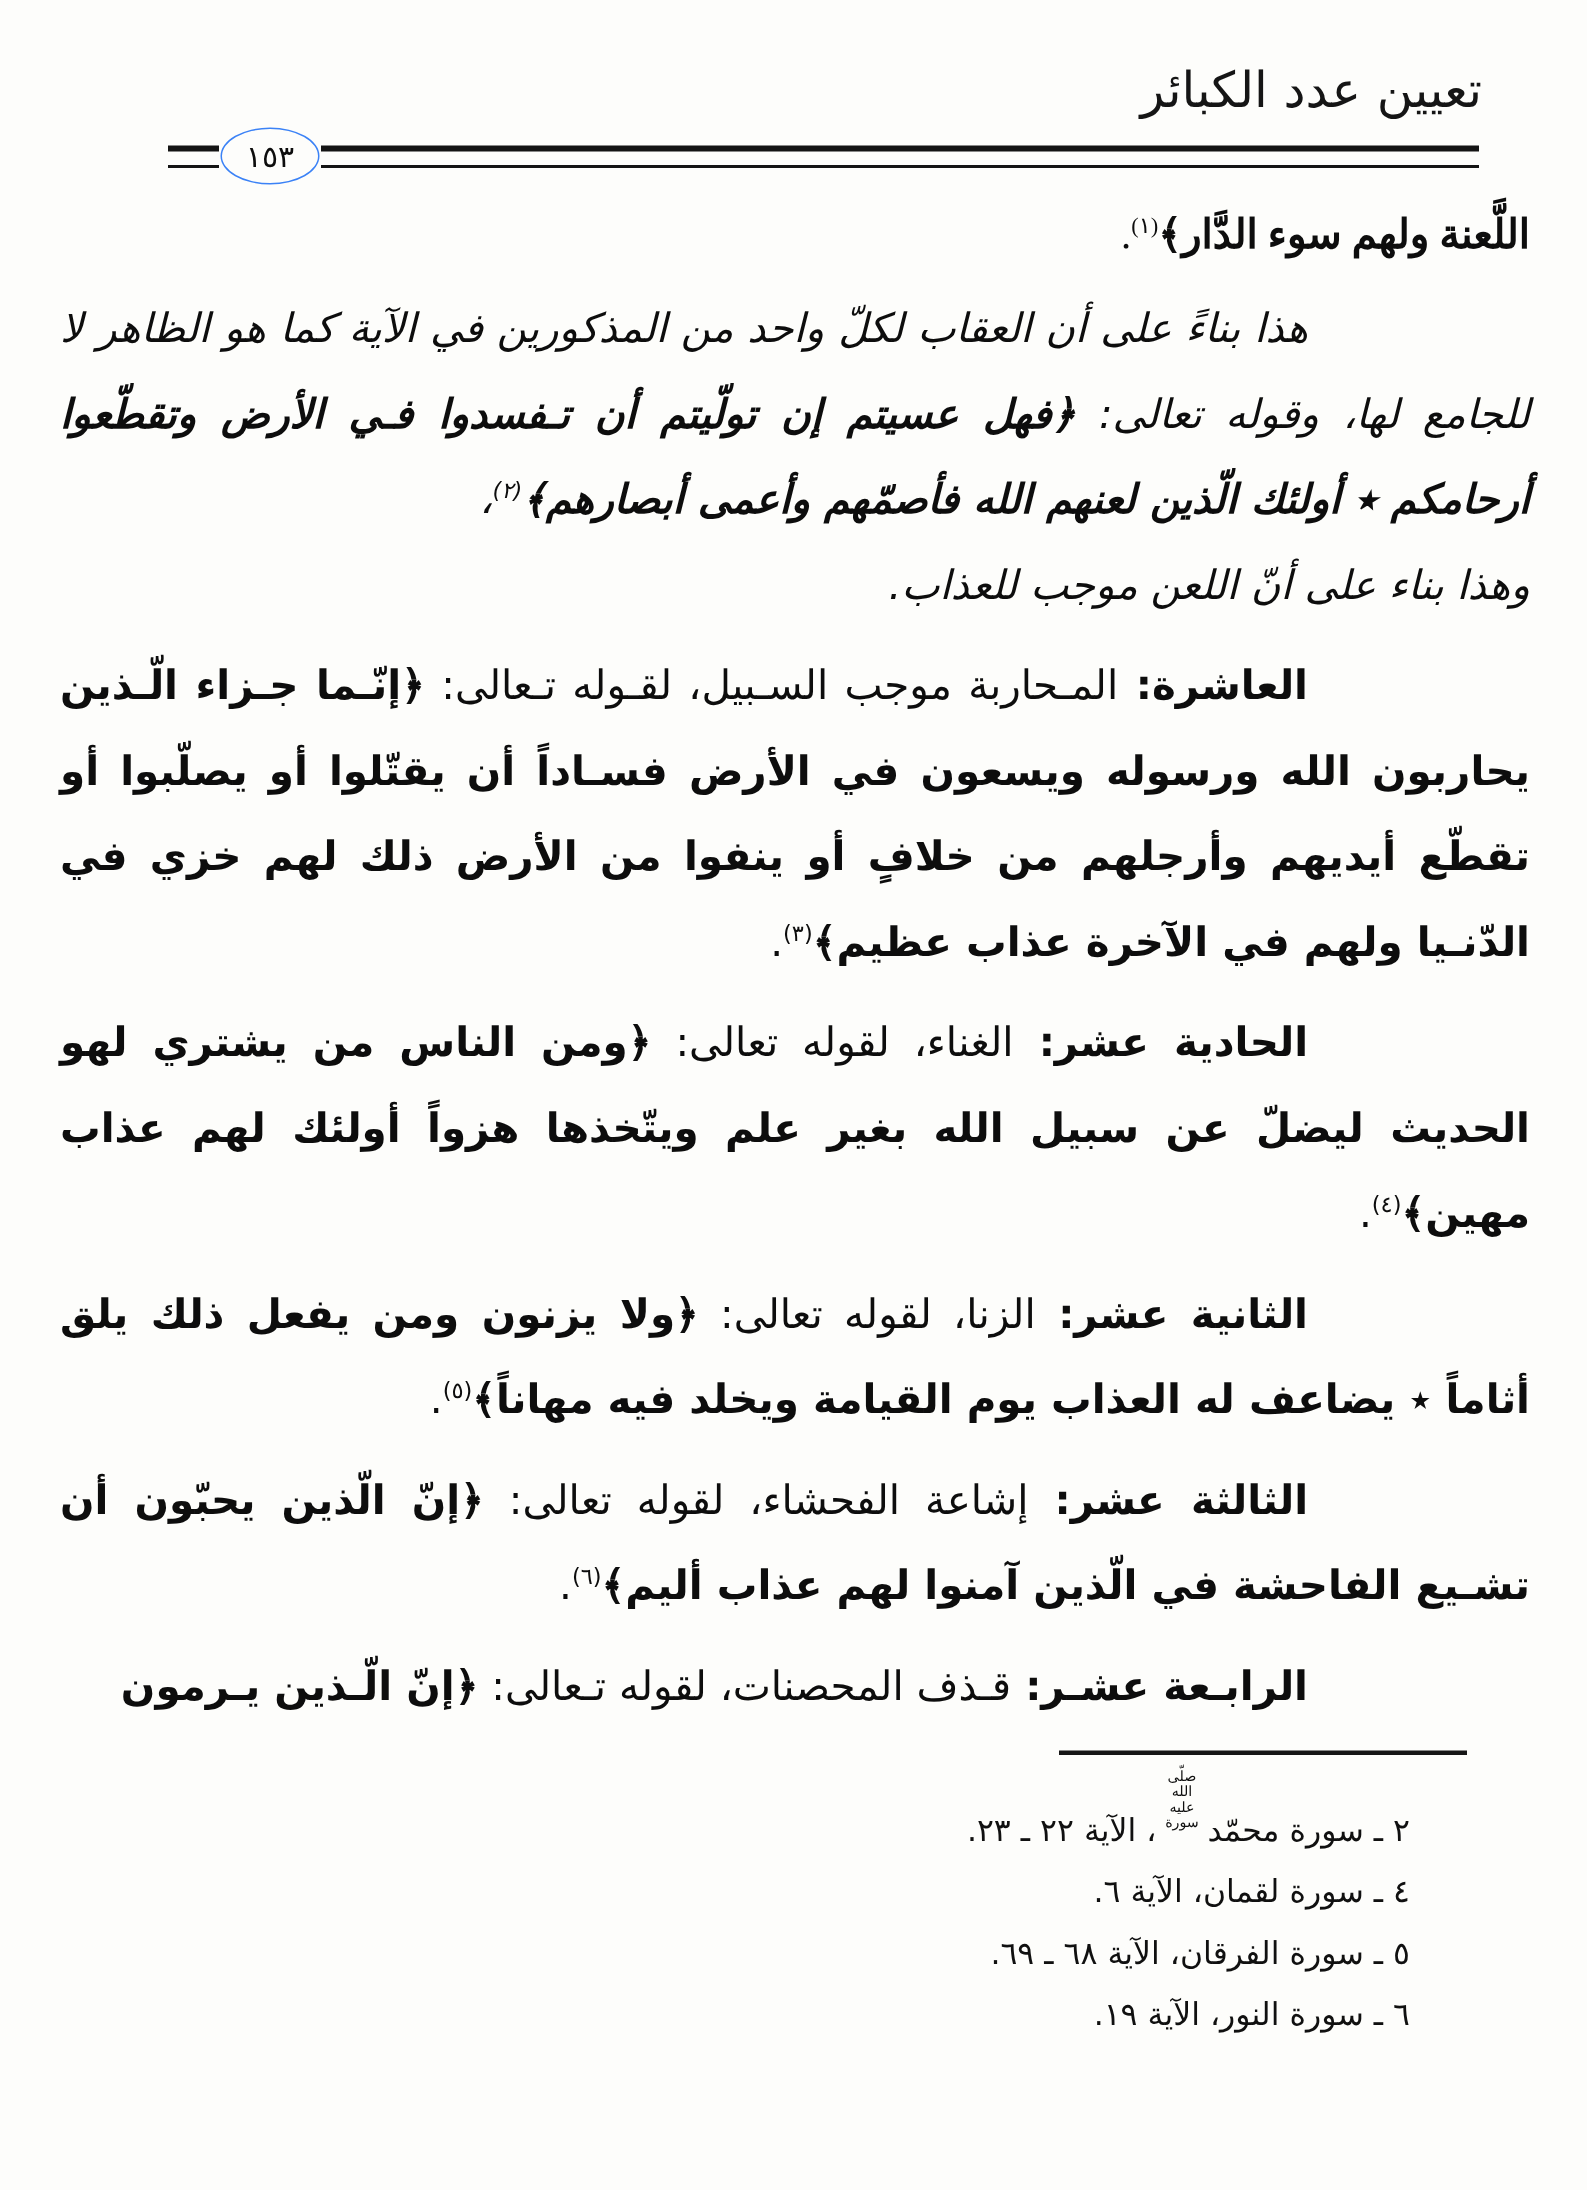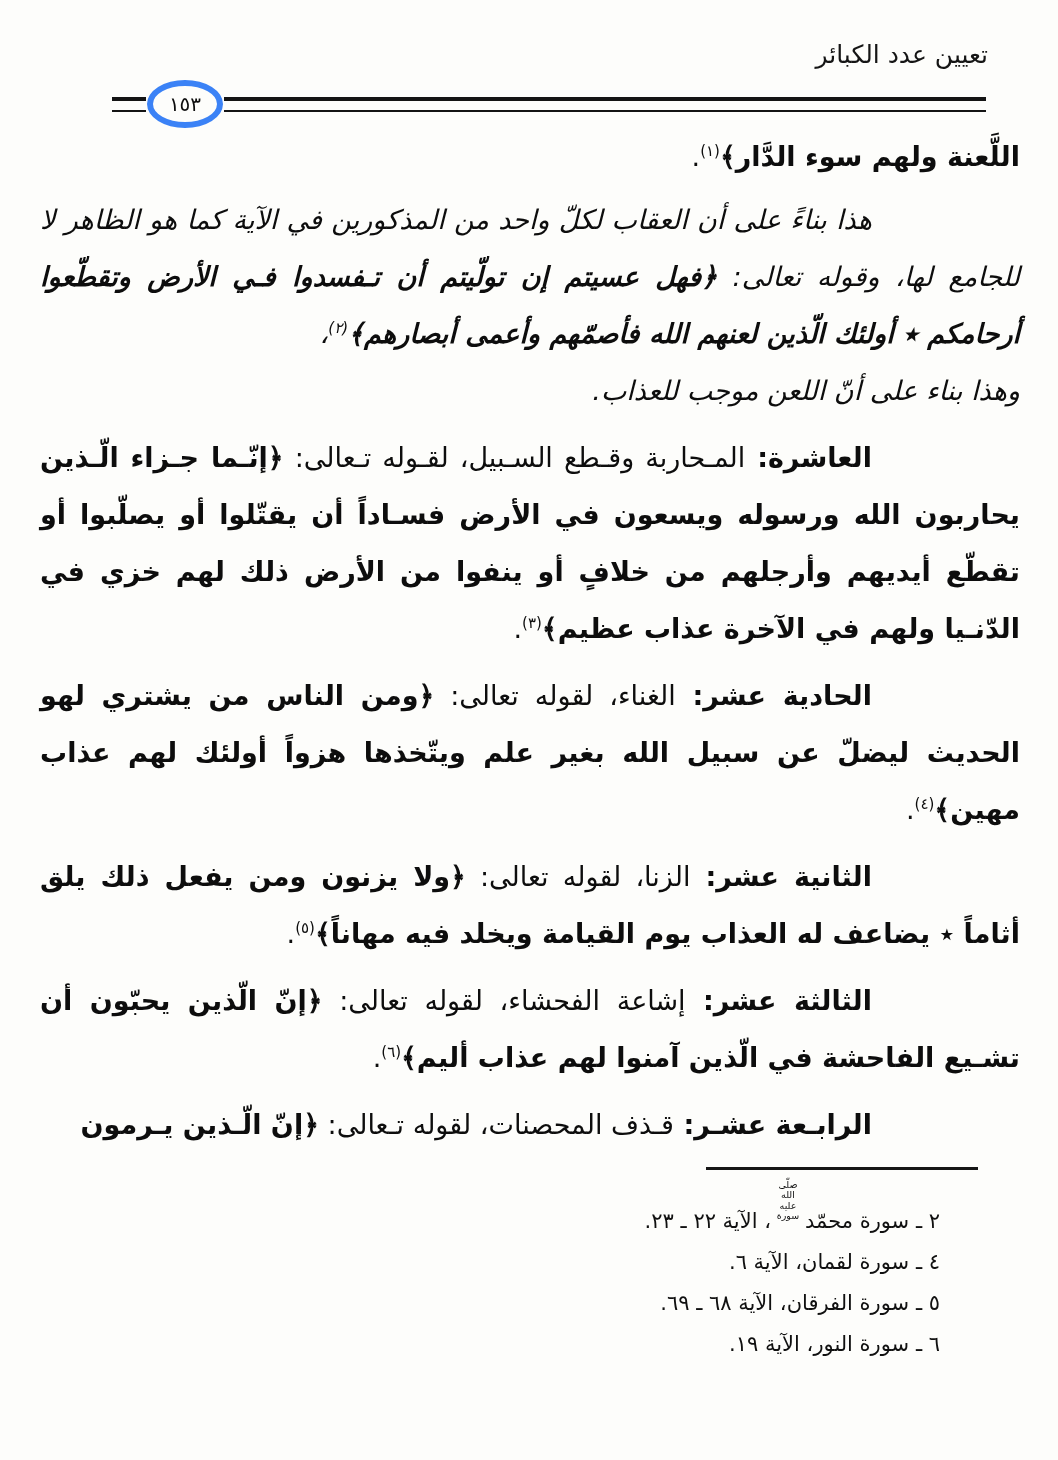--- a/index.html
+++ b/index.html
@@ -12,21 +12,21 @@
     color:#0d0d0d;
     font-family:"DejaVu Sans", sans-serif;
     overflow:hidden;
     box-sizing:border-box;
   }
   
   .running-title{
     position:absolute;
     top:40px;
     right:70px;
-    font-size:25px;
+    font-size:33px;
     letter-spacing:0;
     color:#151515;
     margin-left:44px;
   }
   .rule{
     position:absolute;
     top:84px;
     left:112px;
     right:72px;
     height:40px;
@@ -37,21 +37,21 @@
   .dbl{
     height:9px;
     border-top:4px solid #141414;
     border-bottom:2px solid #141414;
   }
   .dbl.stub{width:34px;}
   .dbl.long{flex:1;}
   .oval{
     width:64px;
     height:36px;
-    border:6px solid #3b82f6;
+    border:1px solid #3b82f6;
     border-radius:50%;
     background:#fdfdfb;
     display:flex;
     align-items:center;
     justify-content:center;
     margin:0 1px;
     flex:0 0 auto;
     font-size:20px;
     font-weight:400;
   }
@@ -62,21 +62,21 @@
     min-height:975px;
     direction:rtl;
     text-align:justify;
   }
   p.para{
     margin:10px 0 0 0;
     padding:0;
     font-size:27px;
     line-height:57px;
   }
-  p.para.first{margin-top:2px;}
+  p.para.first{margin-top:2px;font-family:Liberation Serif, serif;}
   p.para.tight{margin-top:6px;font-style:italic;}
   .indent{text-indent:148px;}
   .b{font-weight:700;}
   .r{font-weight:400;}
   sup.fnref{
     font-size:15px;
     font-weight:400;
     line-height:0;
     vertical-align:10px;
     letter-spacing:1px;
@@ -121,21 +121,21 @@
     </div>
     <div class="dbl long"></div>
   </div>
 
   <div class="content">
 
     <p class="para first"><span class="b">اللَّعنة ولهم سوء الدَّار﴾</span><sup class="fnref">(١)</sup><span class="r">.</span></p>
 
     <p class="para indent tight"><span class="r">هذا بناءً على أن العقاب لكلّ واحد من المذكورين في الآية كما هو الظاهر لا للجامع لها، وقوله تعالى: </span><span class="b">﴿فهل عسيتم إن تولّيتم أن تـفسدوا فـي الأرض وتقطّعوا أرحامكم ٭ أولئك الّذين لعنهم الله فأصمّهم وأعمى أبصارهم﴾</span><sup class="fnref">(٢)</sup><span class="r">،</span><br><span class="r">وهذا بناء على أنّ اللعن موجب للعذاب.</span></p>
 
-    <p class="para indent"><span class="b">العاشرة: </span><span class="r">المـحاربة وقـطع السـبيل، لقـوله تـعالى: </span><span class="b">﴿إنّـما جـزاء الّـذين يحاربون الله ورسوله ويسعون في الأرض فسـاداً أن يقتّلوا أو يصلّبوا أو تقطّع أيديهم وأرجلهم من خلافٍ أو ينفوا من الأرض ذلك لهم خزي في الدّنـيا ولهم في الآخرة عذاب عظيم﴾</span><sup class="fnref">(٣)</sup><span class="r">.</span></p>
+    <p class="para indent"><span class="b">العاشرة: </span><span class="r">المـحاربة موجب السـبيل، لقـوله تـعالى: </span><span class="b">﴿إنّـما جـزاء الّـذين يحاربون الله ورسوله ويسعون في الأرض فسـاداً أن يقتّلوا أو يصلّبوا أو تقطّع أيديهم وأرجلهم من خلافٍ أو ينفوا من الأرض ذلك لهم خزي في الدّنـيا ولهم في الآخرة عذاب عظيم﴾</span><sup class="fnref">(٣)</sup><span class="r">.</span></p>
 
     <p class="para indent"><span class="b">الحادية عشر: </span><span class="r">الغناء، لقوله تعالى: </span><span class="b">﴿ومن الناس من يشتري لهو الحديث ليضلّ عن سبيل الله بغير علم ويتّخذها هزواً أولئك لهم عذاب مهين﴾</span><sup class="fnref">(٤)</sup><span class="r">.</span></p>
 
     <p class="para indent"><span class="b">الثانية عشر: </span><span class="r">الزنا، لقوله تعالى: </span><span class="b">﴿ولا يزنون ومن يفعل ذلك يلق أثاماً ٭ يضاعف له العذاب يوم القيامة ويخلد فيه مهاناً﴾</span><sup class="fnref">(٥)</sup><span class="r">.</span></p>
 
     <p class="para indent"><span class="b">الثالثة عشر: </span><span class="r">إشاعة الفحشاء، لقوله تعالى: </span><span class="b">﴿إنّ الّذين يحبّون أن تشـيع الفاحشة في الّذين آمنوا لهم عذاب أليم﴾</span><sup class="fnref">(٦)</sup><span class="r">.</span></p>
 
     <p class="para indent"><span class="b">الرابـعة عشـر: </span><span class="r">قـذف المحصنات، لقوله تـعالى: </span><span class="b">﴿إنّ الّـذين يـرمون</span></p>
 
   </div>

